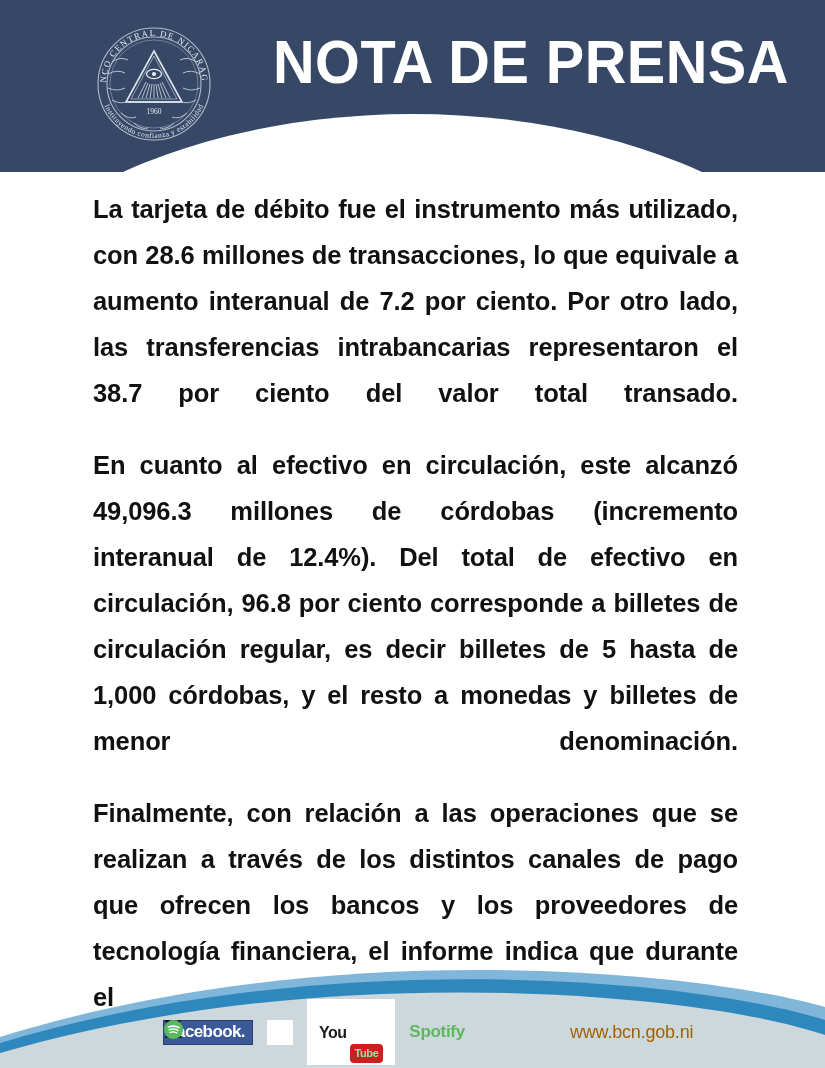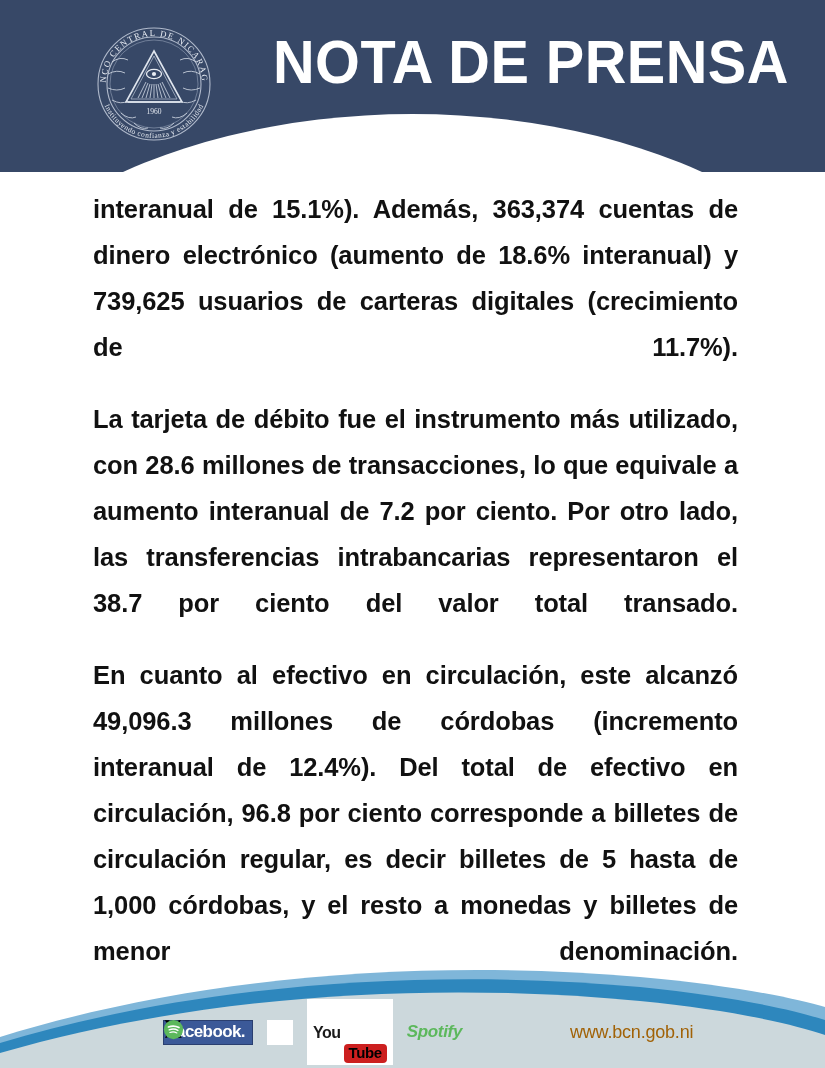--- a/index.html
+++ b/index.html
@@ -137,49 +137,48 @@
     display: flex;
     align-items: center;
     justify-content: center;
   }
   .x-badge svg { display: block; }
 
   .yt-badge {
     background: #ffffff;
     display: flex;
     align-items: center;
-    padding: 2px 6px;
+    padding: 2px 12px;
     gap: 3px;
   }
   .yt-you {
     color: #1a1a1a;
     font-family: "Liberation Sans", sans-serif;
     font-size: 16px;
     font-weight: bold;
     letter-spacing: -0.5px;
     line-height: 17px;
   }
   .yt-tube {
     background: #cc1f1f;
-    color: #000000;
-    font-family: "Liberation Sans", sans-serif;
-    font-size: 15px;
+    color: #86efac;
+    font-family: "Liberation Sans", sans-serif;
+    font-size: 11px;
     font-weight: bold;
     letter-spacing: -0.4px;
     border-radius: 4px;
     padding: 1px 5px 2px 5px;
     line-height: 16px;
     margin-top: 43px;
   }
 
   .sp-badge {
     display: flex;
     align-items: center;
     gap: 4px;
-    font-style: italic;
   }
   .sp-badge svg { display: block; }
   .sp-word {
     color: #5cb85c;
     font-family: "Liberation Sans", sans-serif;
     font-size: 17px;
     font-weight: bold;
     letter-spacing: -0.3px;
     line-height: 18px;
   }
@@ -257,21 +256,20 @@
         <text x="66" y="96" fill="#e2e7ef" font-family="Liberation Serif, serif" font-size="7.5" text-anchor="middle">1960</text>
       </svg>
     </div>
 
     <div class="header-title">NOTA DE PRENSA</div>
 
     <div class="header-curve"></div>
   </div>
 
   <div class="content">
-    <p class="para force-justify">interanual de 15.1%). Además, 363,374 cuentas de dinero electrónico (aumento de 18.6% interanual) y 739,625 usuarios de carteras digitales (crecimiento de 11.7%).</p>
     <p class="para force-justify">La tarjeta de débito fue el instrumento más utilizado, con 28.6 millones de transacciones, lo que equivale a aumento interanual de 7.2 por ciento. Por otro lado, las transferencias intrabancarias representaron el 38.7 por ciento del valor total transado.</p>
     <p class="para force-justify">En cuanto al efectivo en circulación, este alcanzó 49,096.3 millones de córdobas (incremento interanual de 12.4%). Del total de efectivo en circulación, 96.8 por ciento corresponde a billetes de circulación regular, es decir billetes de 5 hasta de 1,000 córdobas, y el resto a monedas y billetes de menor denominación.</p>
     <p class="para force-justify">Finalmente, con relación a las operaciones que se realizan a través de los distintos canales de pago que ofrecen los bancos y los proveedores de tecnología financiera, el informe indica que durante el tercer</p>
   </div>
 
   <div class="footer">
     <svg width="825" height="105" viewBox="0 0 825 105" aria-hidden="true">
 
       <path d="M 0,74 C 200,12 430,-4 640,14 C 730,22 790,34 825,44 L 825,105 L 0,105 Z" fill="#7fb6d9"></path>
 

